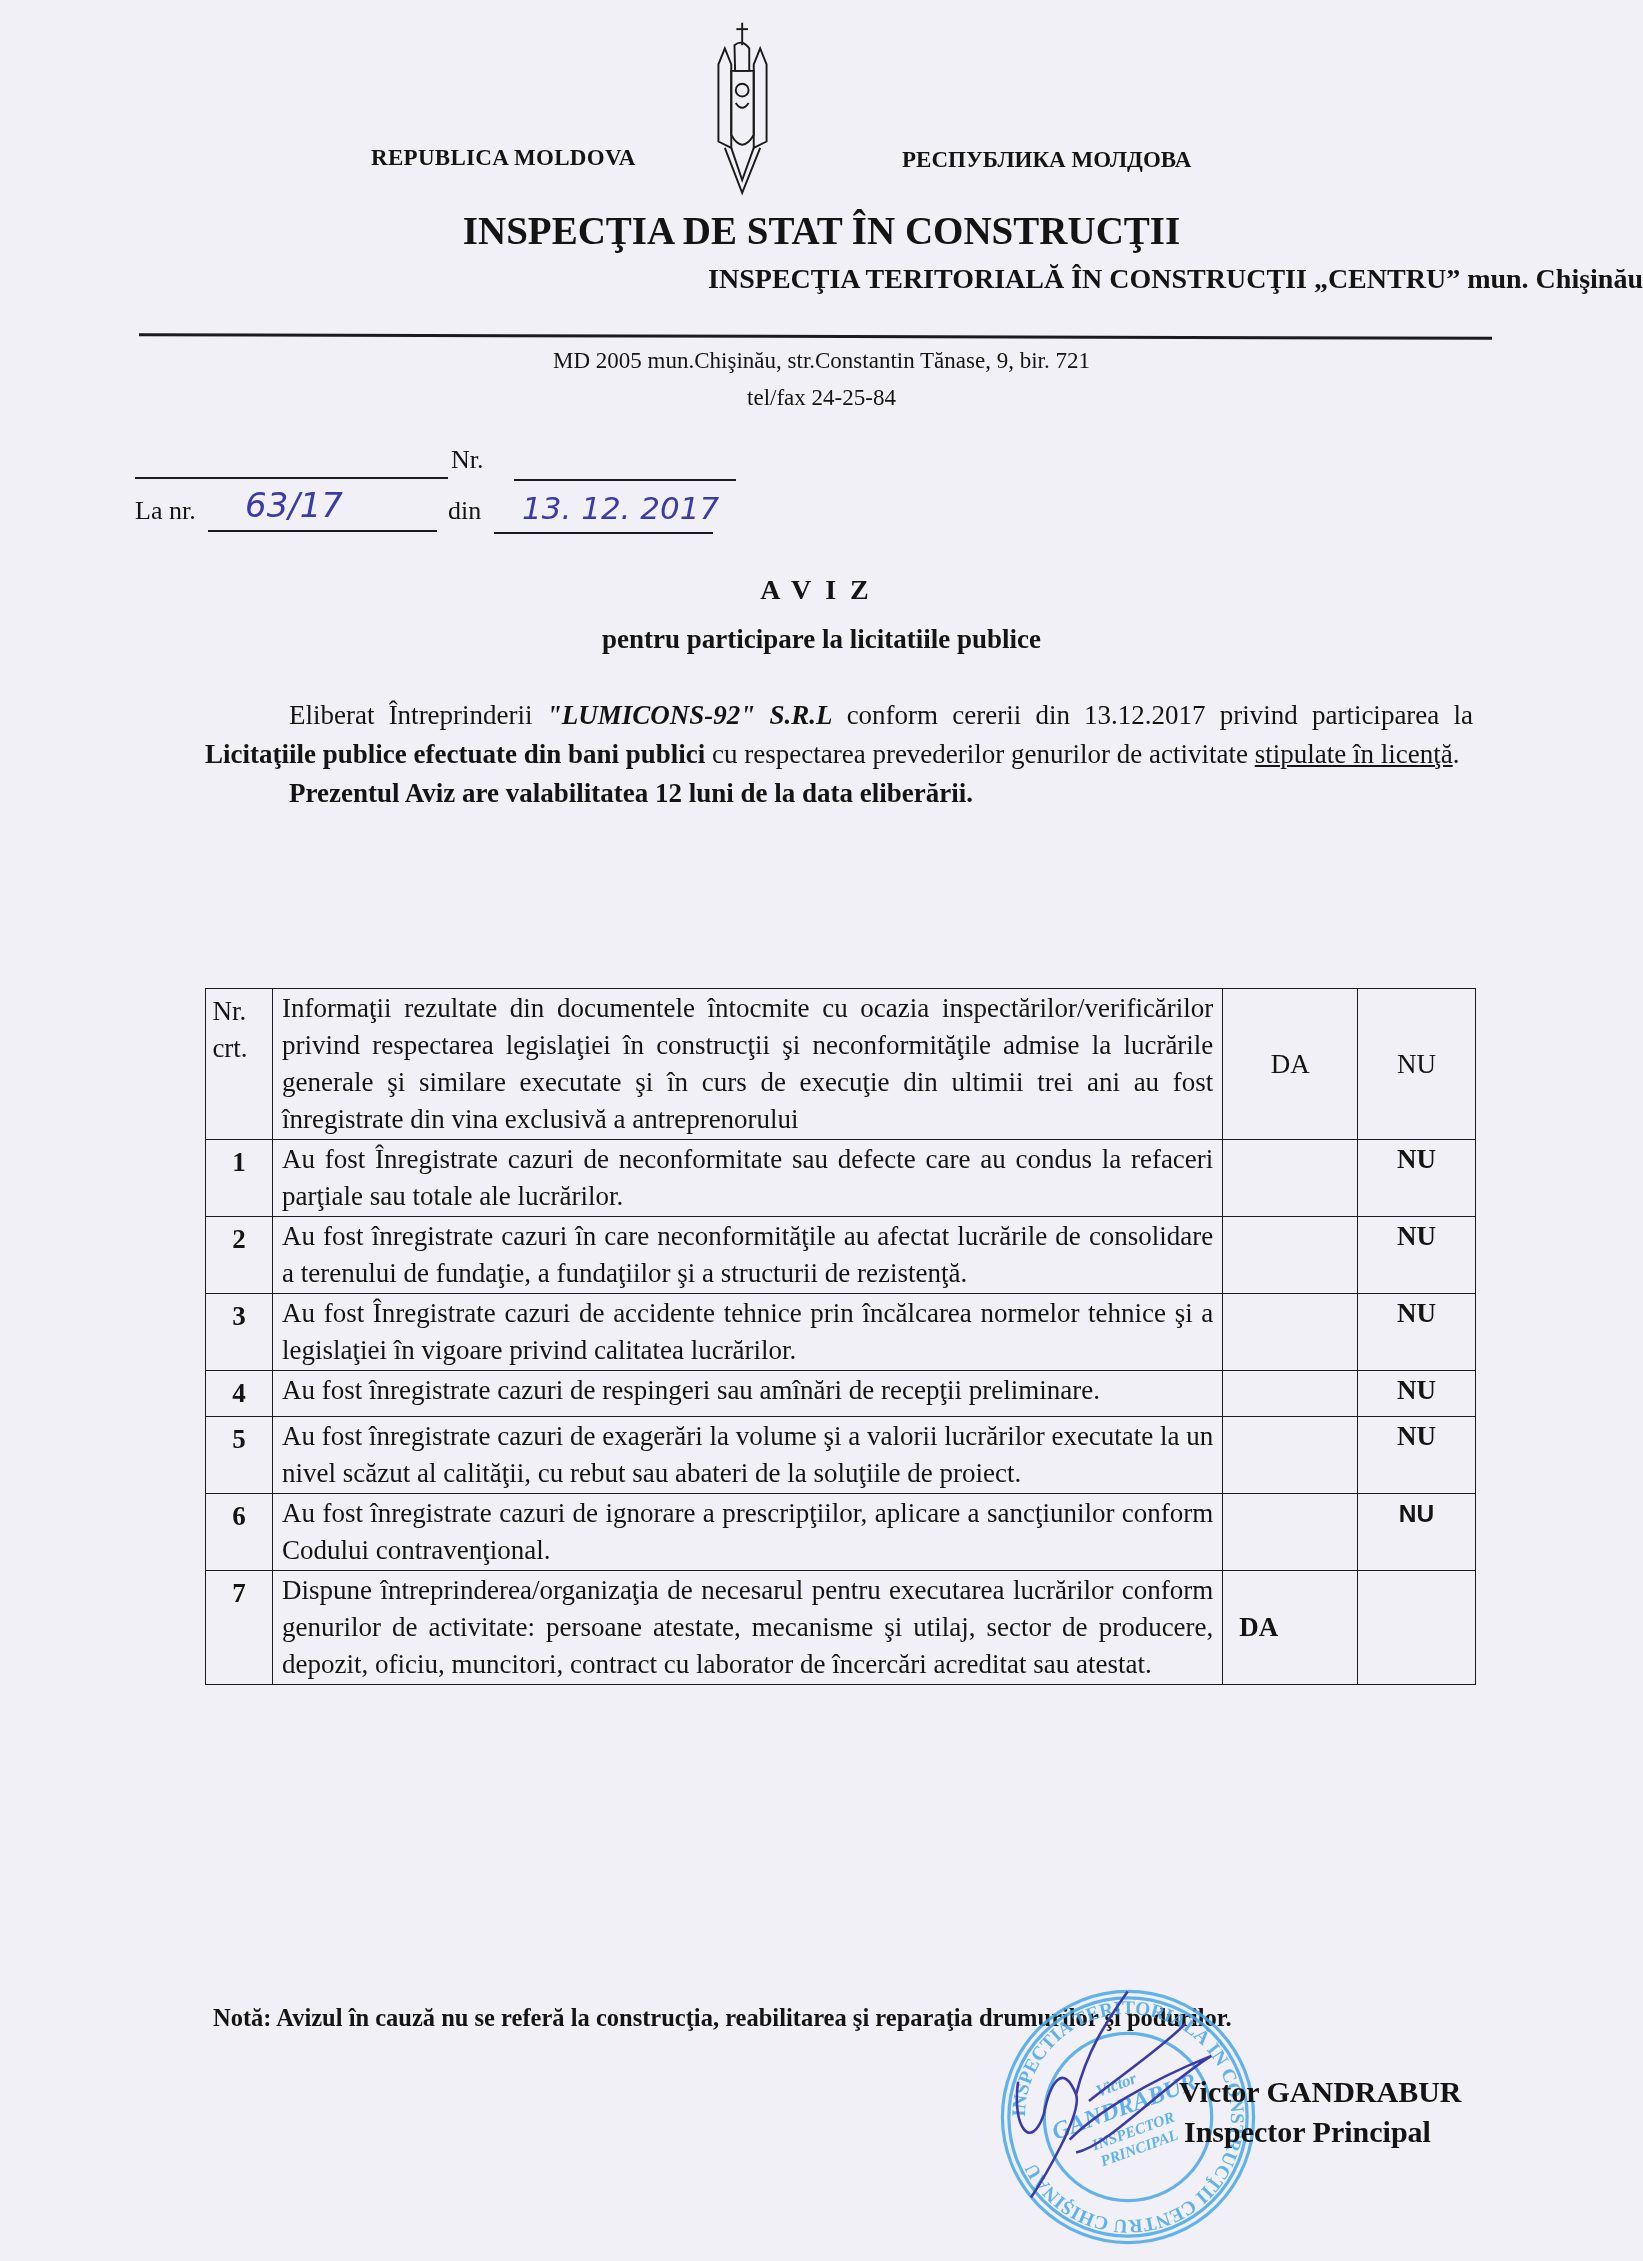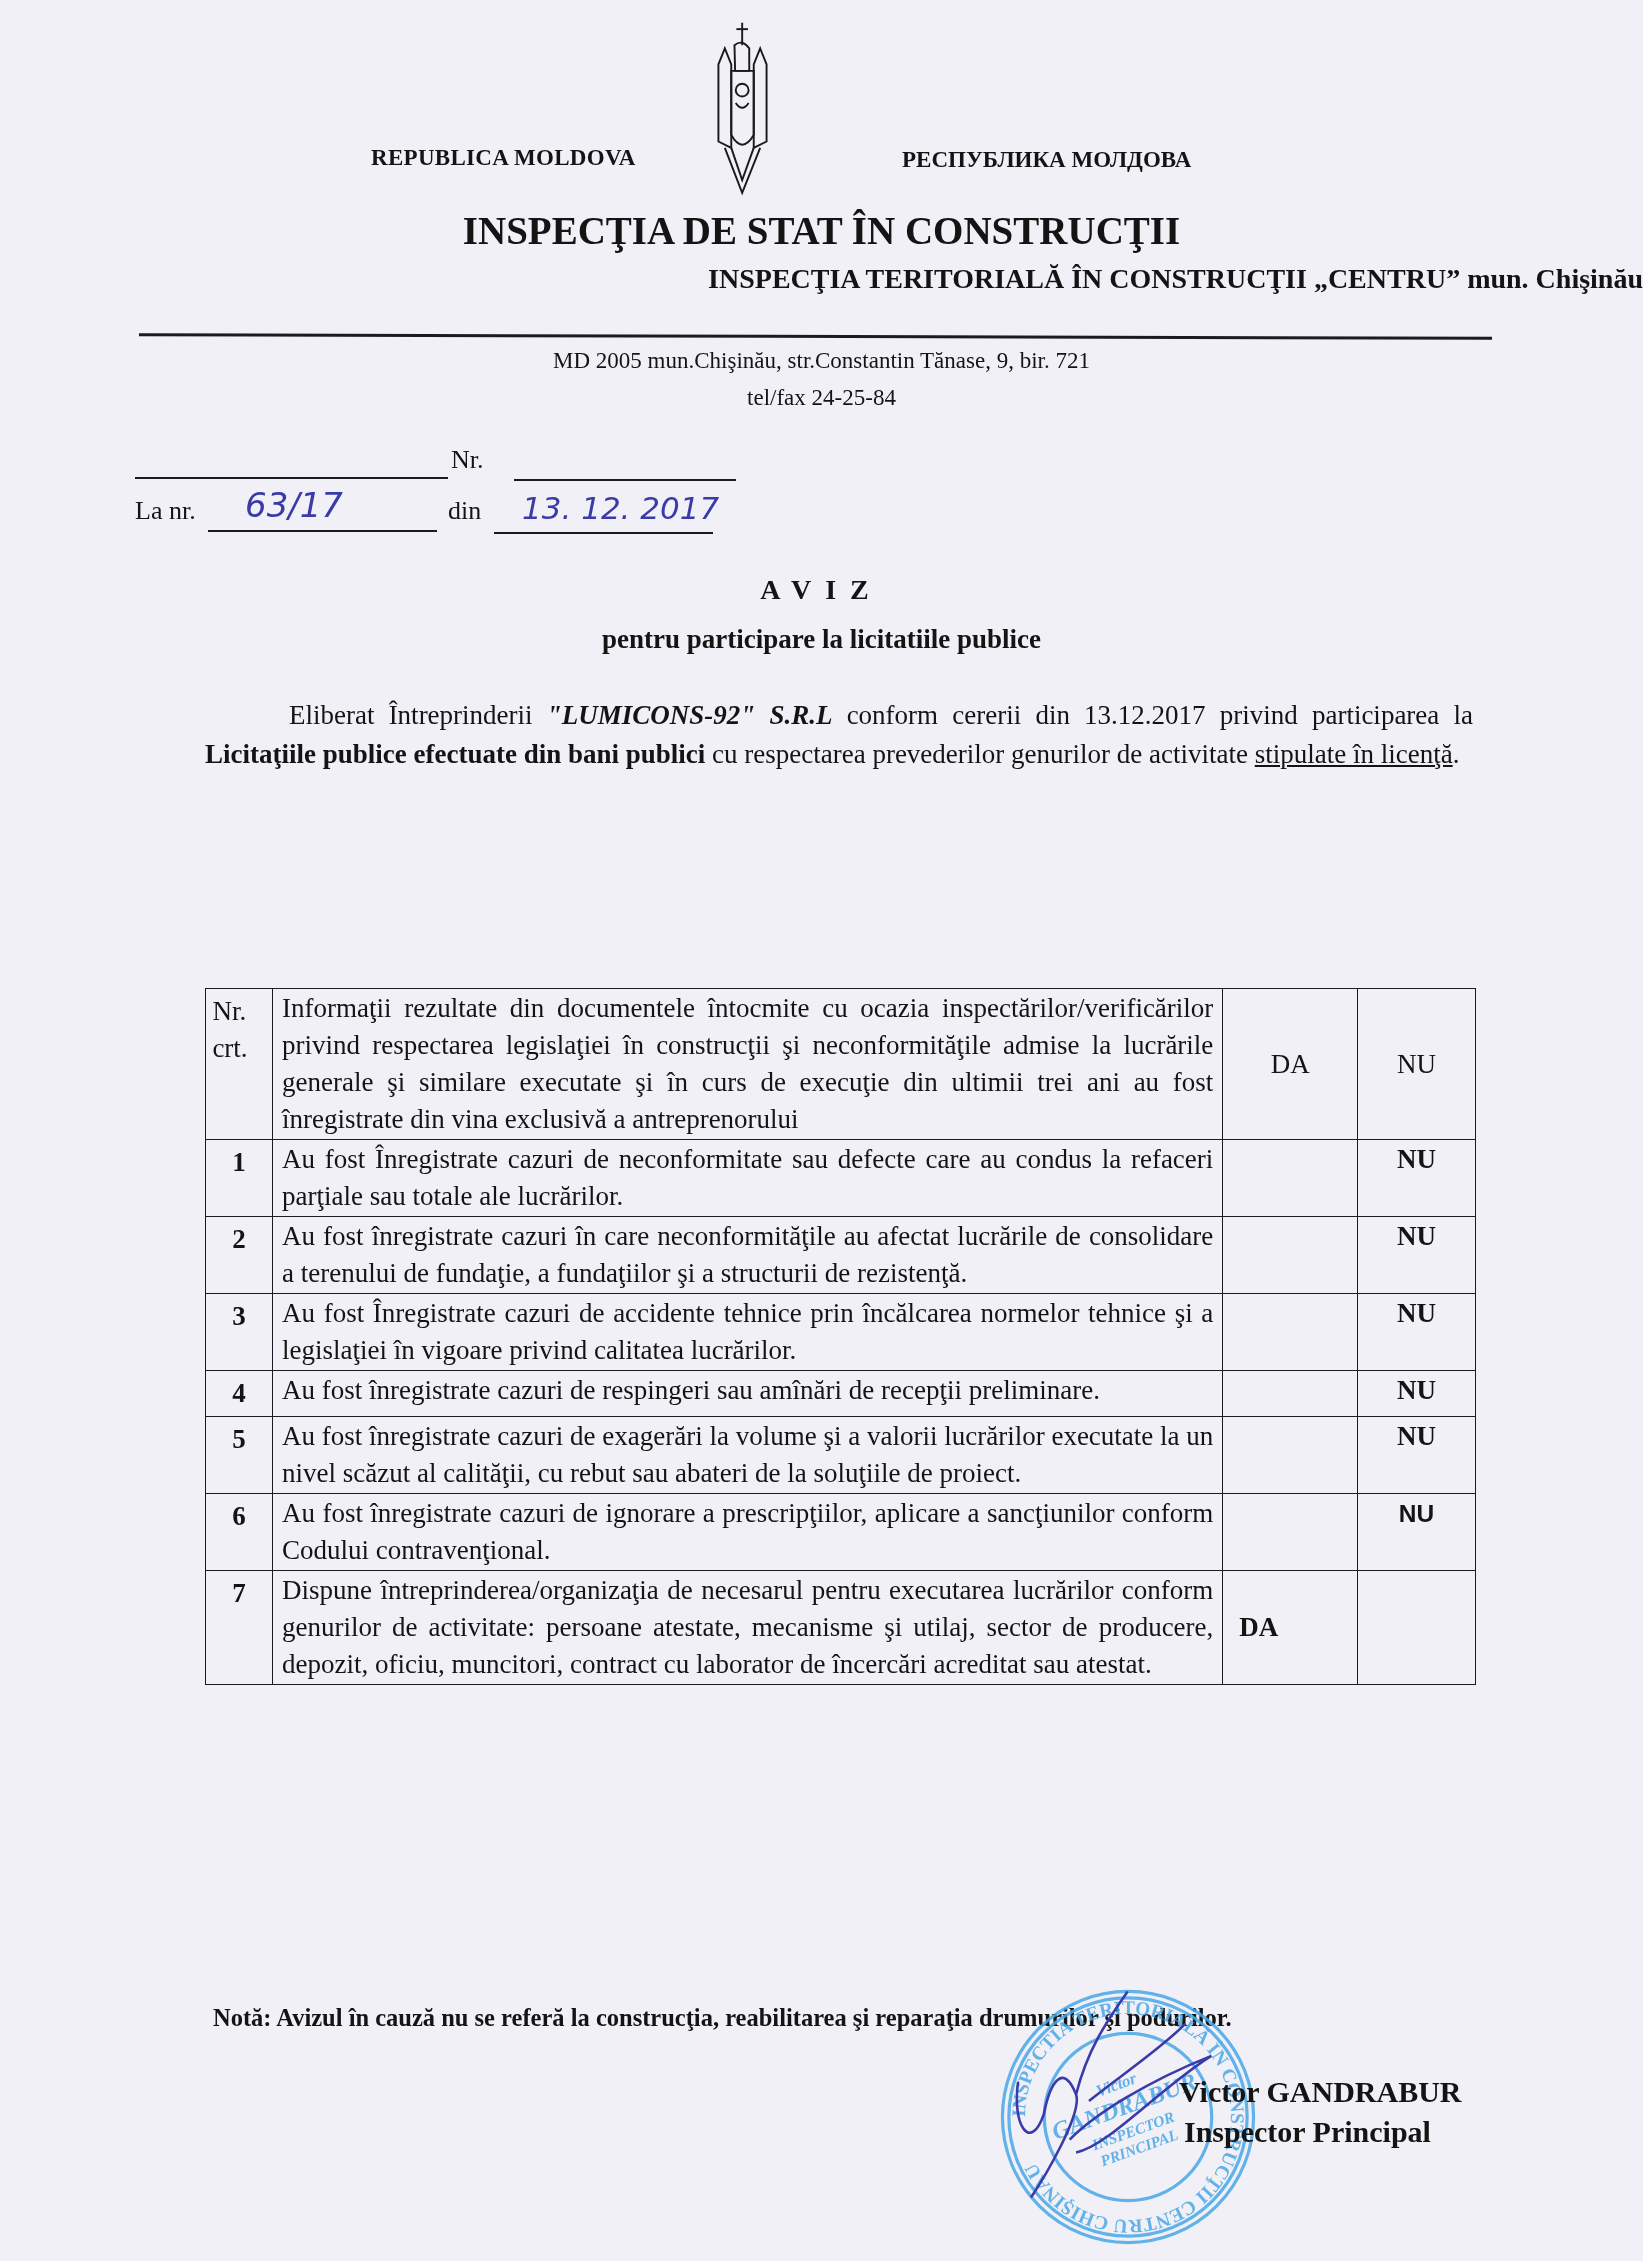--- a/index.html
+++ b/index.html
@@ -102,20 +102,21 @@
 <div id="lanr-hand" class="abs">63/17</div>
 <div id="din-label" class="abs">din</div>
 <div id="din-line" class="abs uline"></div>
 <div id="din-hand" class="abs">13. 12. 2017</div>
 
 <div id="aviz-title" class="abs">AVIZ</div>
 <div id="aviz-sub" class="abs">pentru participare la licitatiile publice</div>
 
 <div id="body" class="abs">
   <p class="indent"><span>Eliberat Întreprinderii </span><span class="company">"LUMICONS-92" S.R.L</span><span> conform cererii din 13.12.2017 privind participarea la </span><b>Licitaţiile publice efectuate din bani publici</b><span>  cu respectarea prevederilor genurilor de activitate </span><span class="under">stipulate în licenţă</span><span>.</span></p>
+  <p class="indent b">Prezentul Aviz are valabilitatea 12 luni de la data eliberării.</p>
 </div>
 
 <table id="checks" class="abs">
   <tbody>
       <tr class="head">
     <td class="nr">Nr. crt.</td>
     <td class="txt">Informaţii rezultate din documentele întocmite cu ocazia inspectărilor/verificărilor privind respectarea legislaţiei în construcţii şi neconformităţile admise la lucrările generale şi similare executate şi în curs de execuţie din ultimii trei ani au fost înregistrate din vina exclusivă a antreprenorului</td>
     <td class="da">DA</td>
     <td class="nu">NU</td>
   </tr>

